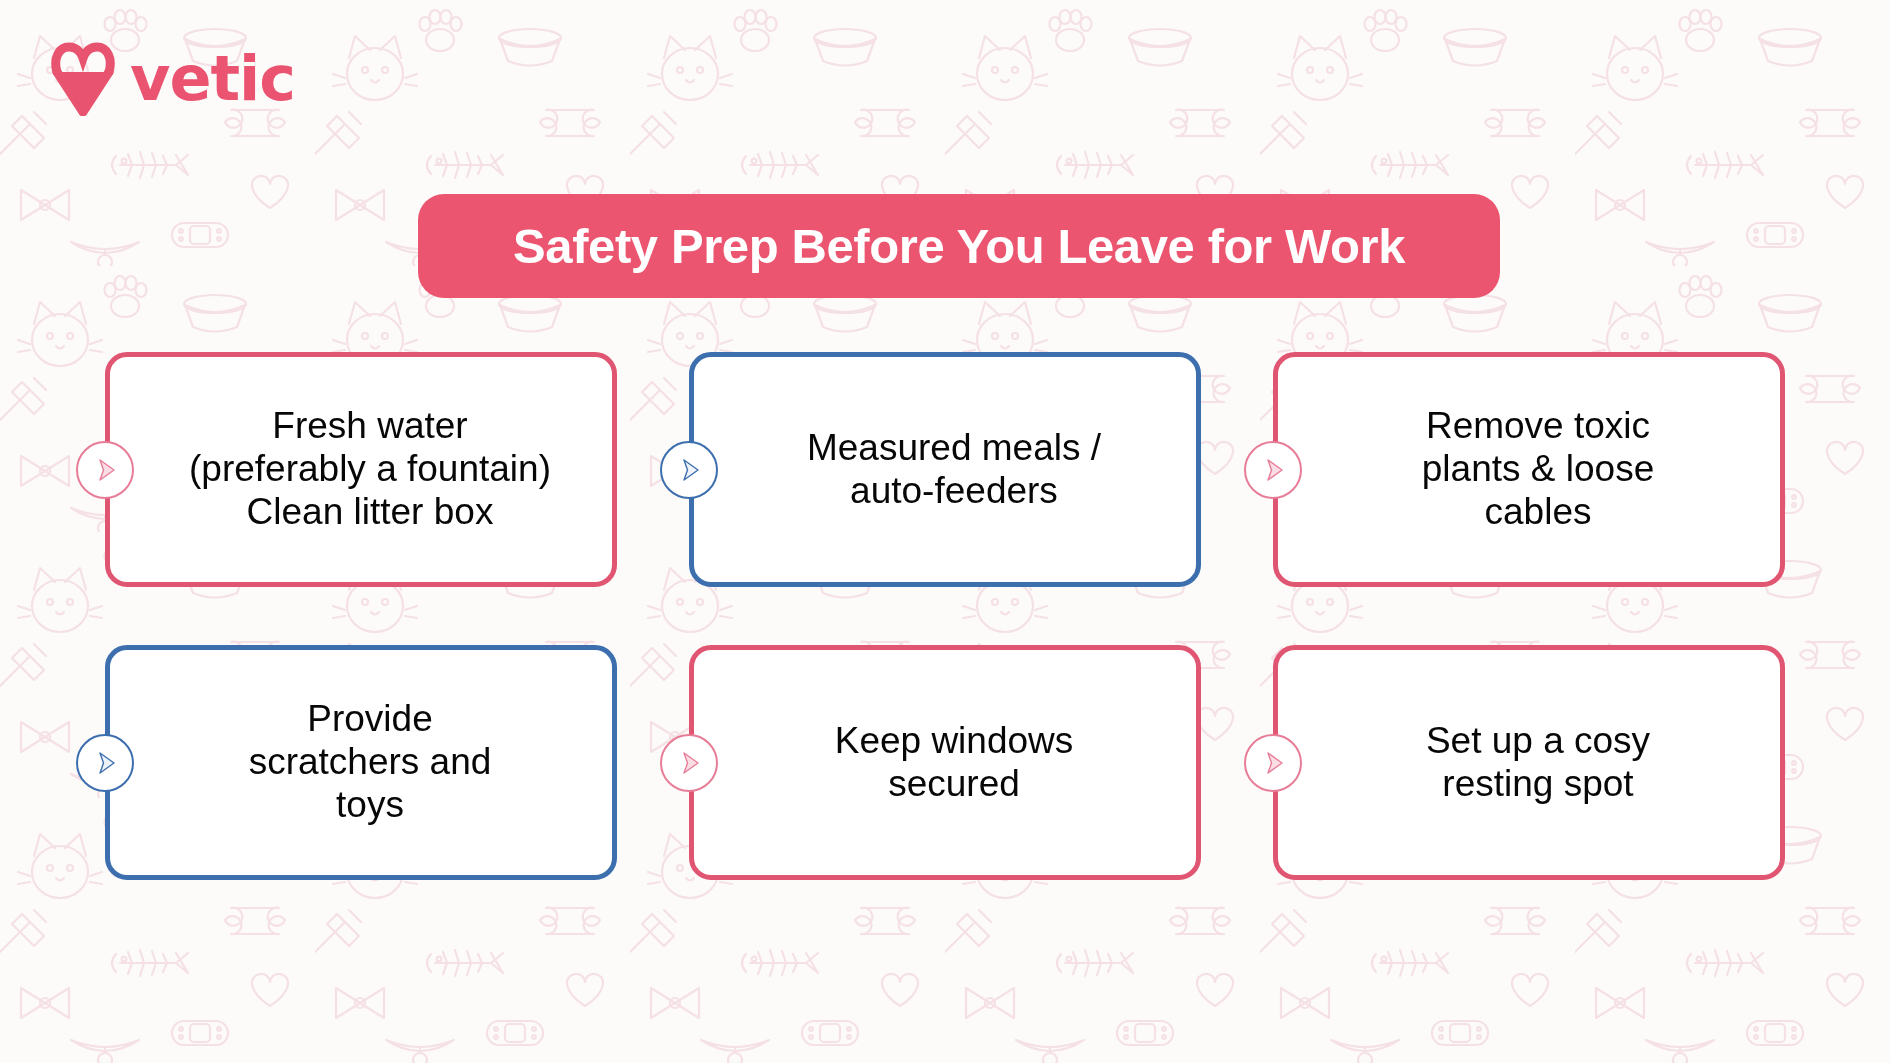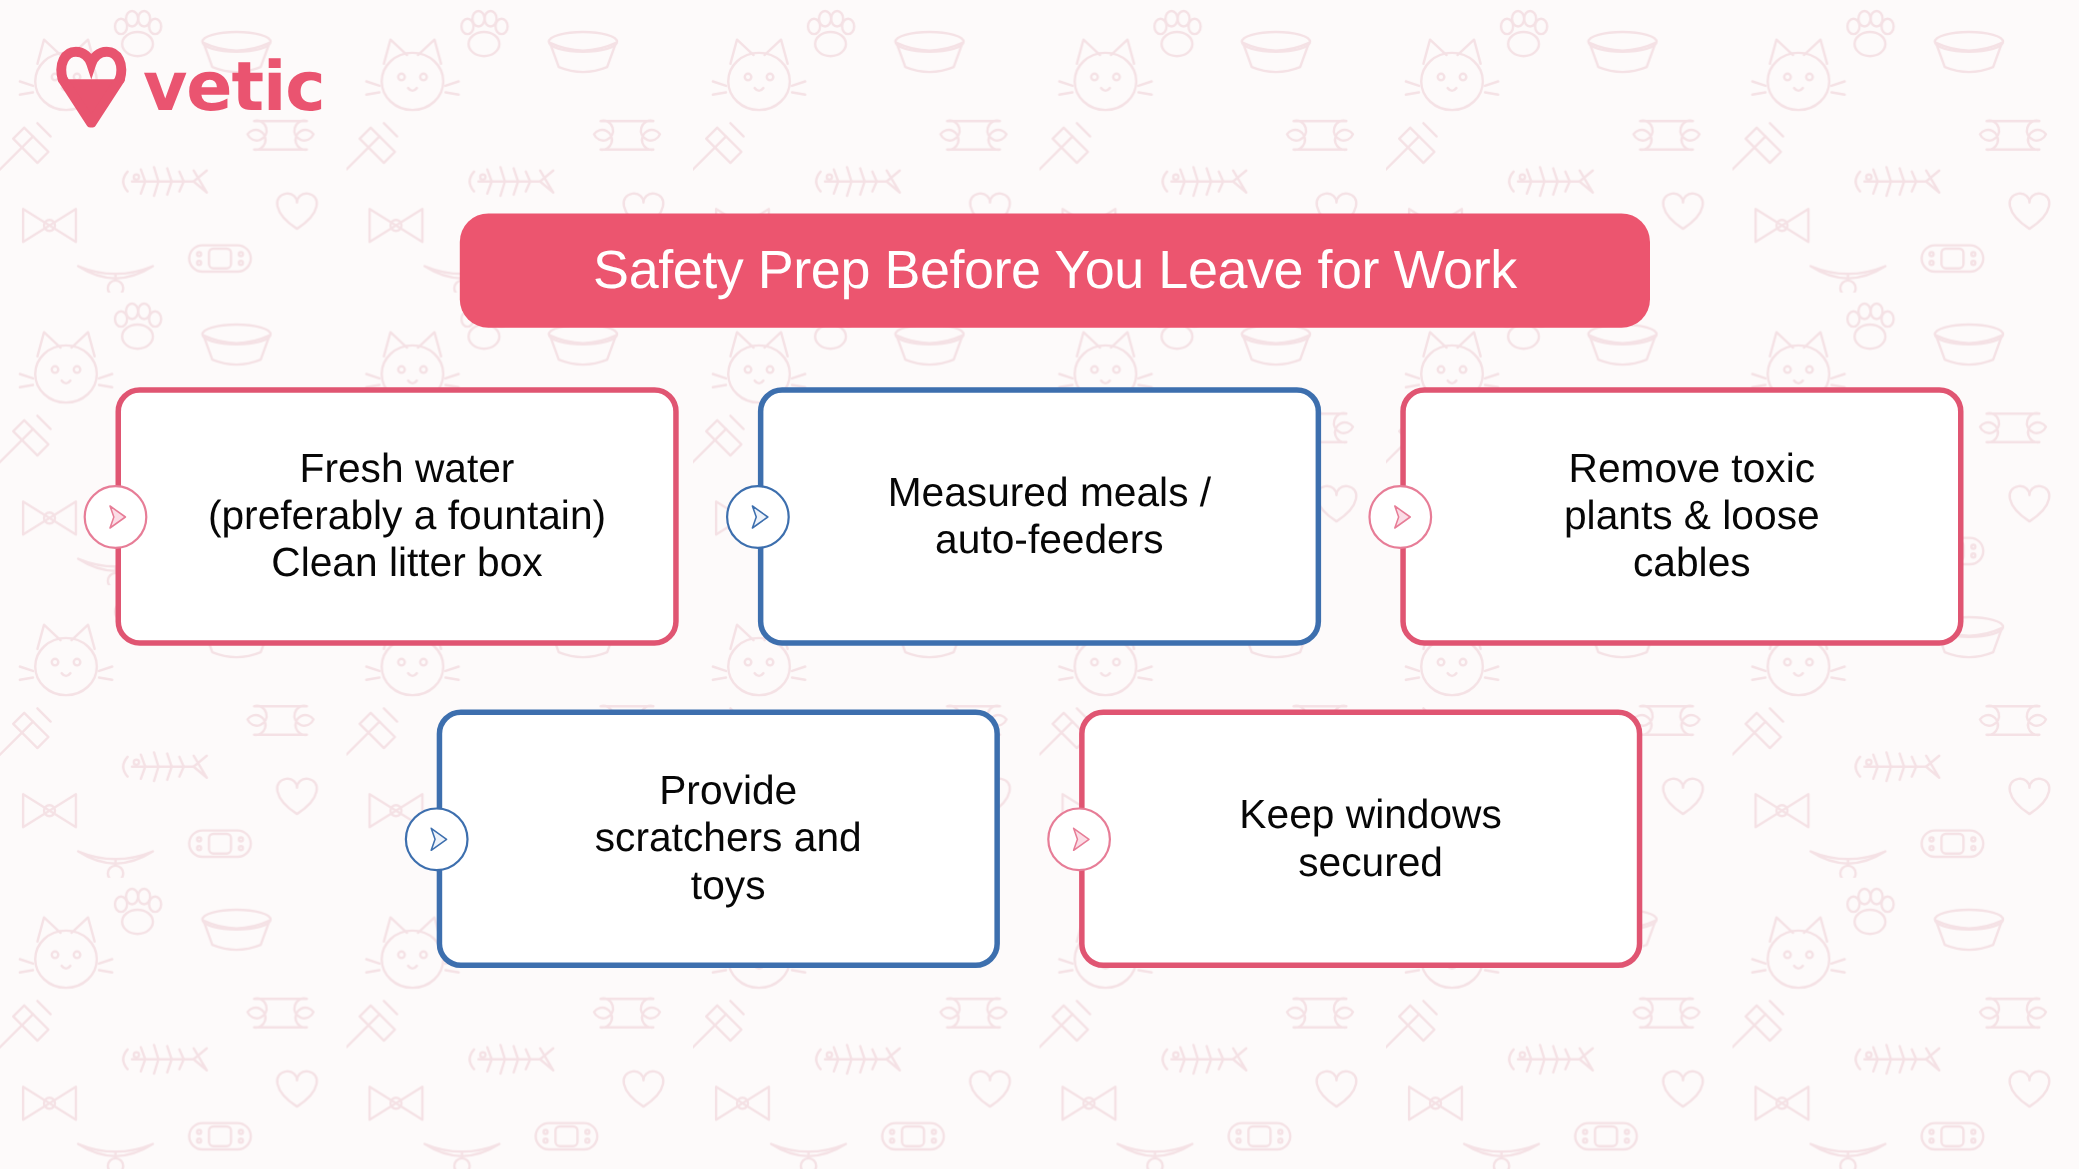--- a/index.html
+++ b/index.html
@@ -54,21 +54,21 @@
     background: #ec556f;
     border-radius: 26px;
     display: flex;
     align-items: center;
     justify-content: center;
     z-index: 3;
   }
   #title-banner .title-text {
     color: #ffffff;
     font-size: 49px;
-    font-weight: 400;
+    font-weight: 700;
     letter-spacing: -0.4px;
     white-space: nowrap;
     font-family: "Liberation Sans", sans-serif;
   }
 
   
   #card-grid {
     position: absolute;
     left: 0;
     top: 352px;
@@ -288,15 +288,26 @@
         <span class="card-text">Keep windows
 secured</span>
       </div>
       <div class="badge">
         <svg width="30" height="30" viewBox="0 0 30 30" aria-hidden="true">
           <path d="M10 5 L24 15 L10 25 L13.5 15 Z" fill="#fbdde6" stroke="#e77d97" stroke-width="1.4" stroke-linejoin="round"></path>
         </svg>
       </div>
     </div>
 
+    <div class="card-wrap">
+      <div class="card">
+        <span class="card-text">Set up a cosy
+resting spot</span>
+      </div>
+      <div class="badge">
+        <svg width="30" height="30" viewBox="0 0 30 30" aria-hidden="true">
+          <path d="M10 5 L24 15 L10 25 L13.5 15 Z" fill="#fbdde6" stroke="#e77d97" stroke-width="1.4" stroke-linejoin="round"></path>
+        </svg>
+      </div>
+    </div>
 
   </div>
 </div>
 
 </body></html>

